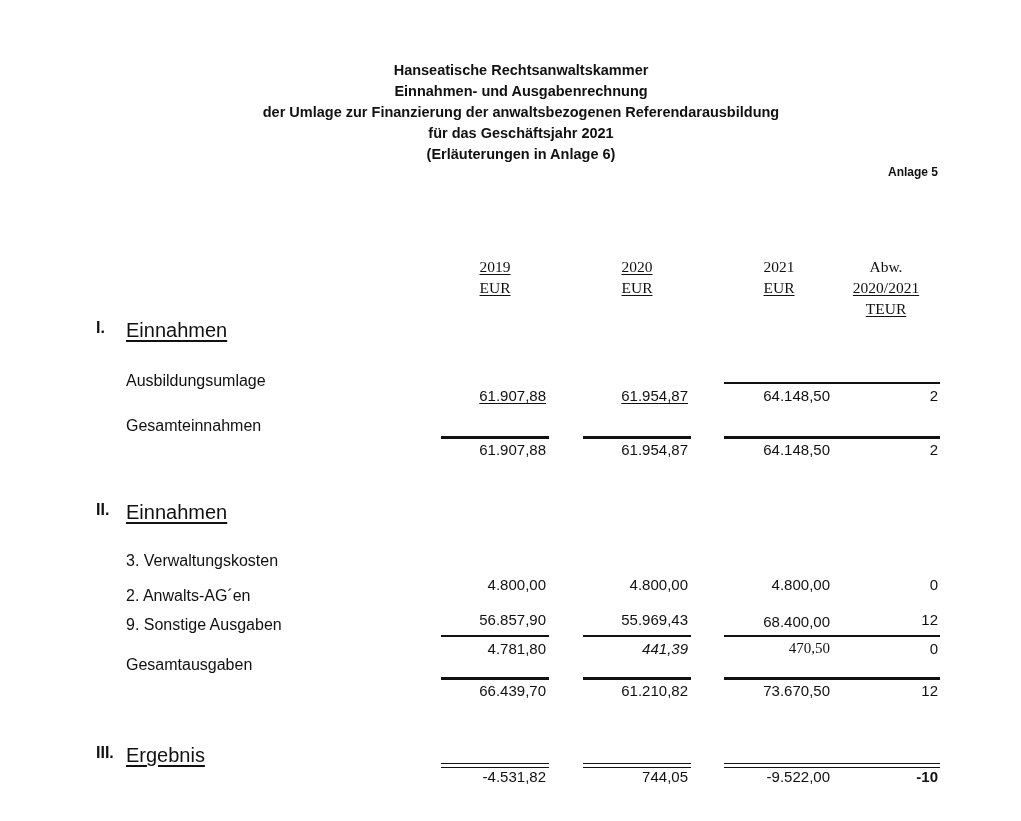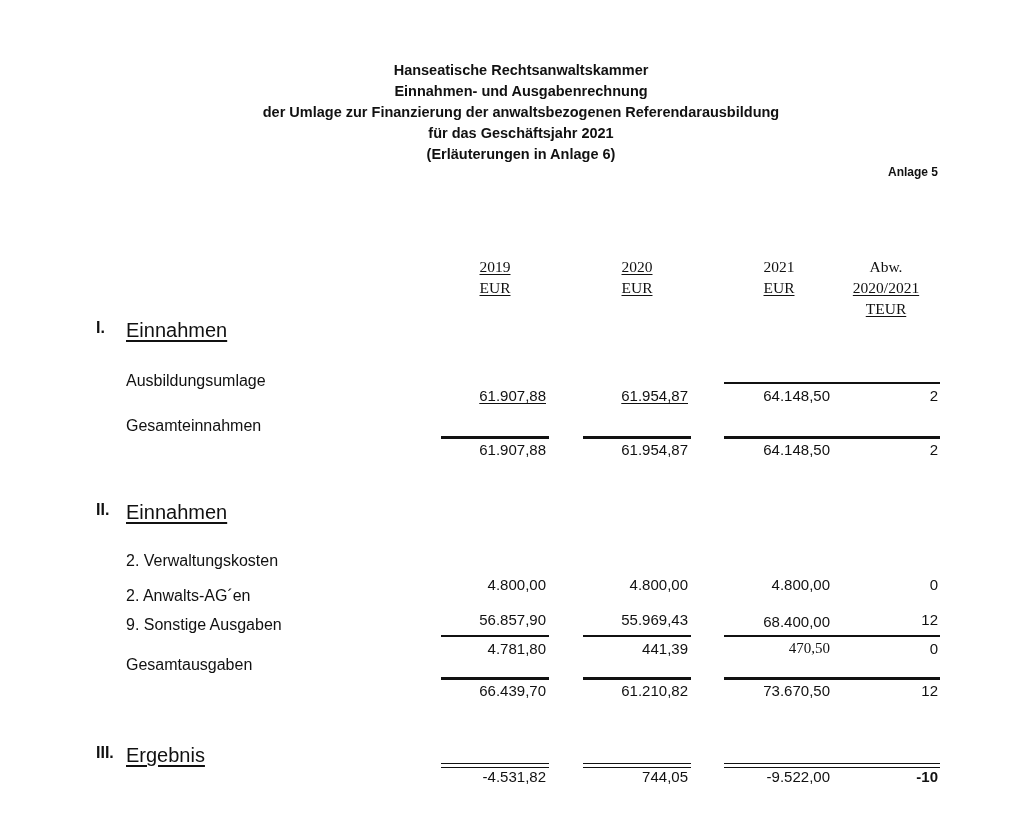--- a/index.html
+++ b/index.html
@@ -73,39 +73,39 @@
     <div class="line thick" style="top:436px; left:583px; width:108px;"></div>
     <div class="line thick" style="top:436px; left:724px; width:216px;"></div>
   </div>
 </div>
 
 <div>
   <div class="sec-num" style="top:501px">II.</div>
   <div class="sec-label" style="top:501px">Einnahmen</div>
 
   <div>
-    <div class="row-label" style="top:552px">2. Verwaltungskosten</div>
+    <div class="row-label" style="top:552px">3. Verwaltungskosten</div>
     <div class="num" style="top:552px; left:440px; width:106px;">4.800,00</div>
     <div class="num" style="top:552px; left:582px; width:106px;">4.800,00</div>
     <div class="num" style="top:552px; left:724px; width:106px;">4.800,00</div>
     <div class="num" style="top:552px; left:860px; width:78px;">0</div>
   </div>
 
   <div>
     <div class="row-label" style="top:587px">2. Anwalts-AG´en</div>
     <div class="num" style="top:587px; left:440px; width:106px;">56.857,90</div>
     <div class="num" style="top:587px; left:582px; width:106px;">55.969,43</div>
     <div class="num" style="top:589px; left:724px; width:106px;">68.400,00</div>
     <div class="num" style="top:587px; left:860px; width:78px;">12</div>
   </div>
 
   <div>
     <div class="row-label" style="top:616px">9. Sonstige Ausgaben</div>
     <div class="num" style="top:616px; left:440px; width:106px;">4.781,80</div>
-    <div class="num" style="top:616px; left:582px; width:106px;">441,39</div>
+    <div class="num" style="top:616px; left:582px; width:106px;font-style:italic;">441,39</div>
     <div class="num" style="top:616px; left:724px; width:106px;font-family:Liberation Serif, serif;">470,50</div>
     <div class="num" style="top:616px; left:860px; width:78px;">0</div>
     <div class="line thin" style="top:635px; left:441px; width:108px;"></div>
     <div class="line thin" style="top:635px; left:583px; width:108px;"></div>
     <div class="line thin" style="top:635px; left:724px; width:216px;"></div>
   </div>
 
   <div>
     <div class="row-label" style="top:656px">Gesamtausgaben</div>
     <div class="num" style="top:658px; left:440px; width:106px;">66.439,70</div>

